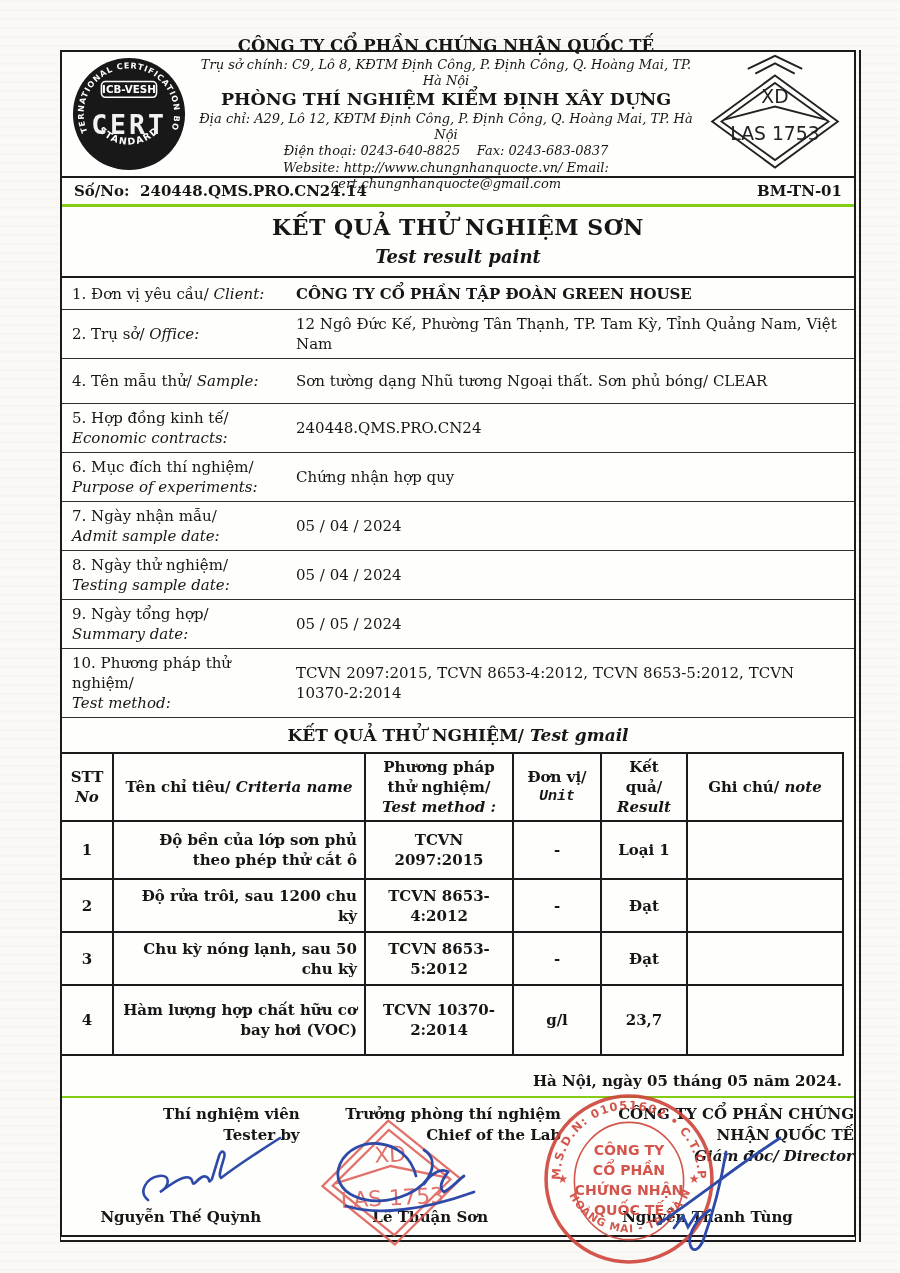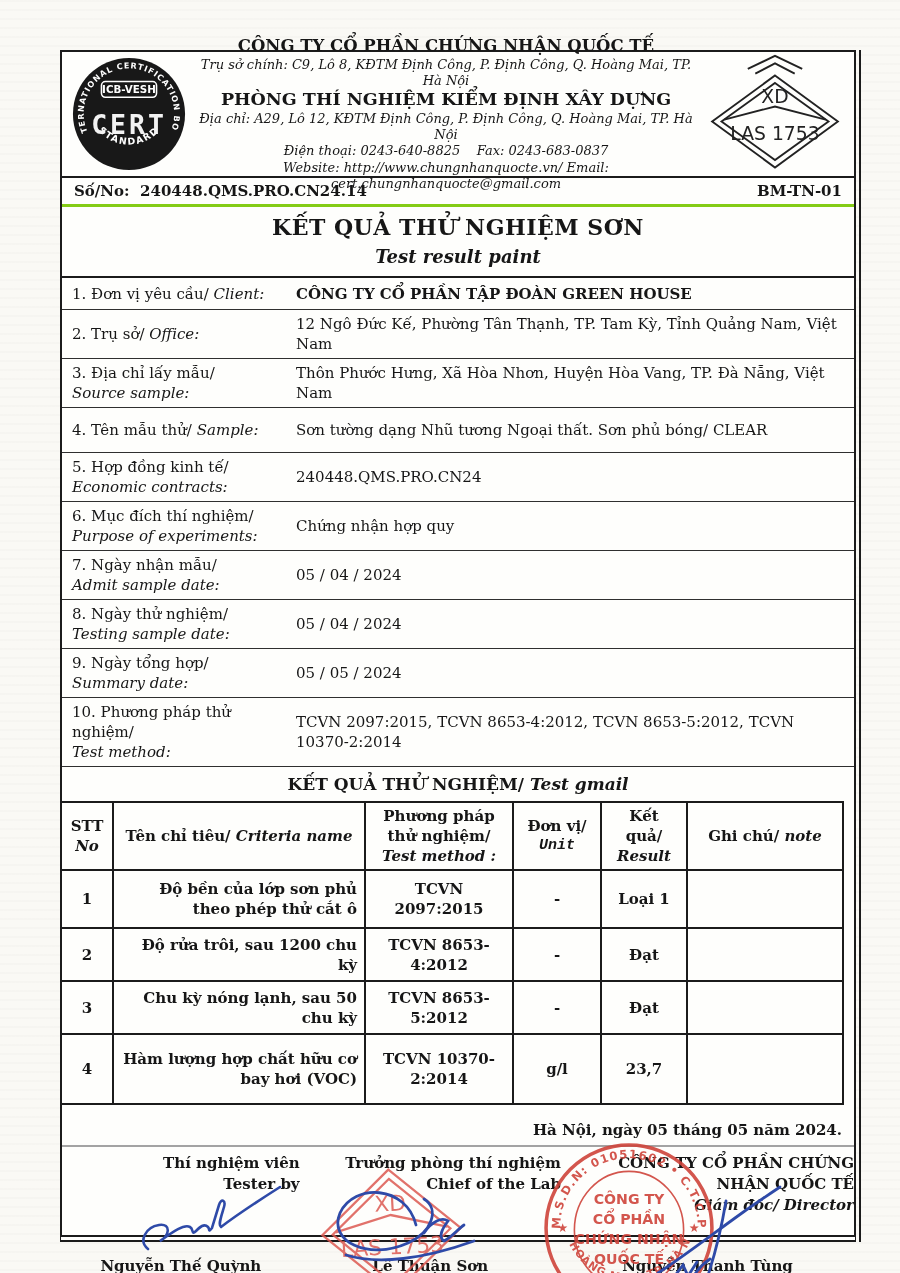--- a/index.html
+++ b/index.html
@@ -52,21 +52,21 @@
   table.res col.c-method{width:148px}
   table.res col.c-unit{width:88px}
   table.res col.c-result{width:86px}
   table.res thead tr{height:62px}
   table.res tbody tr:nth-child(1){height:58px}
   table.res tbody tr:nth-child(2){height:53px}
   table.res tbody tr:nth-child(3){height:53px}
   table.res tbody tr:nth-child(4){height:70px}
   table.res td.name{text-align:right}
   
-  .dateline{text-align:right;font-weight:bold;font-size:15px;padding:16px 12px 6px 0;border-bottom:2px solid #a3a3a3;flex:none}
+  .dateline{text-align:right;font-weight:bold;font-size:15px;padding:16px 12px 6px 0;border-bottom:2px solid #84cc16;flex:none}
   .sig{position:relative;flex:1 1 auto;min-height:140px;overflow:visible}
   .sig-roles{display:flex;text-align:right;font-weight:bold;font-size:15px;padding-top:6px;line-height:21px;position:relative;z-index:1}
   .sig-col1{width:30%}.sig-col2{width:33%}.sig-col3{width:37%}
   .sig-roles .en-it{font-style:italic}
   .sig-names{position:absolute;left:0;right:0;bottom:12px;display:flex;text-align:center;font-weight:bold;font-size:15px;z-index:1}
   .stamp{position:absolute;z-index:2}
   .stamp-diamond{left:252px;top:16px;width:155px;height:135px;opacity:.85}
   .stamp-round{left:478px;top:-8px;width:178px;height:178px;opacity:.9}
   .bluesig{position:absolute;z-index:3}
   .sig1{left:72px;top:28px;width:150px;height:86px}
@@ -130,24 +130,20 @@
   </div>
 
   <div id="info-rows">
       <div class="irow">
         <div class="lbl"><span class="vi">1. Đơn vị yêu cầu/</span> <span class="en">Client:</span></div>
         <div class="val b">CÔNG TY CỔ PHẦN TẬP ĐOÀN GREEN HOUSE</div>
       </div>
       <div class="irow">
         <div class="lbl"><span class="vi">2. Trụ sở/</span> <span class="en">Office:</span></div>
         <div class="val">12 Ngô Đức Kế, Phường Tân Thạnh, TP. Tam Kỳ, Tỉnh Quảng Nam, Việt Nam</div>
-      </div>
-      <div class="irow">
-        <div class="lbl"><span class="vi">3. Địa chỉ lấy mẫu/</span><span class="en stack">Source sample:</span></div>
-        <div class="val">Thôn Phước Hưng, Xã Hòa Nhơn, Huyện Hòa Vang, TP. Đà Nẵng, Việt Nam</div>
       </div>
       <div class="irow">
         <div class="lbl"><span class="vi">4. Tên mẫu thử/</span> <span class="en">Sample:</span></div>
         <div class="val">Sơn tường dạng Nhũ tương Ngoại thất. Sơn phủ bóng/ CLEAR</div>
       </div>
       <div class="irow">
         <div class="lbl"><span class="vi">5. Hợp đồng kinh tế/</span><span class="en stack">Economic contracts:</span></div>
         <div class="val">240448.QMS.PRO.CN24</div>
       </div>
       <div class="irow">

